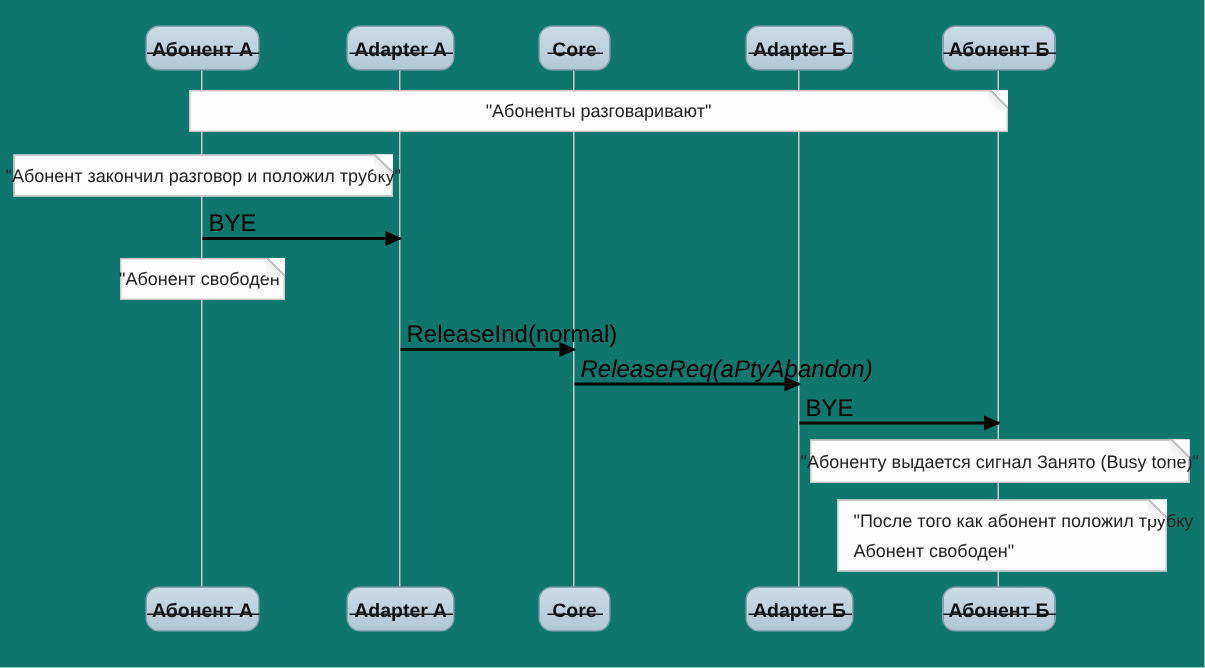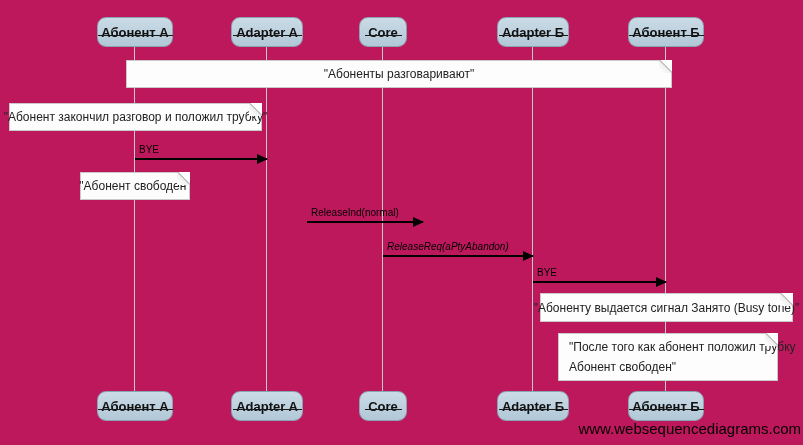--- a/index.html
+++ b/index.html
@@ -1,17 +1,17 @@
 <!DOCTYPE html>
 <html><head>
 <meta charset="utf-8">
 <style>
   html,body { margin:0; padding:0; background:#fff; }
   .diagram {
-    position:relative; width:803px; height:445px; background:#be185d;
+    position:relative; width:803px; height:445px; background:#0f766e;
     font-family:"Liberation Sans", sans-serif; color:#111; overflow:hidden;
   }
   
   .lifeline {
     position:absolute; top:47px; height:344px; width:1px; background:#c8c8c8;
   }
   
   .actor {
     position:absolute; height:30px; box-sizing:border-box;
     background:linear-gradient(#cadbe6, #b2c8d7);
@@ -36,21 +36,21 @@
     background:linear-gradient(225deg, #fff 43%, #c2c2c2 43%, #c2c2c2 51%, #ededed 51%, #fdfdfd 85%);
   }
   .note.multiline {
     flex-direction:column; align-items:flex-start; justify-content:center;
     padding-left:10px; line-height:20px;
   }
   
   .message { position:absolute; }
   .msg-label {
     height:15px; line-height:15px; margin-bottom:1px;
-    font-size:10px; padding-left:4px; white-space:nowrap; color:#000;
+    font-size:16px; padding-left:4px; white-space:nowrap; color:#000;
   }
   .msg-line { position:relative; height:2px; background:#000; }
   .arrow-head {
     position:absolute; right:-1px; top:-4px; width:0; height:0;
     border-left:11px solid #000; border-top:5px solid transparent;
     border-bottom:5px solid transparent;
   }
   .watermark {
     position:absolute; right:2px; top:420px; font-size:15px; color:#000;
   }
@@ -108,21 +108,21 @@
     <span class="fold"></span>
   </div>
 
   <div class="message" style="left:135px; top:142px; width:132px;">
     <div class="msg-label">BYE</div>
     <div class="msg-line">
       <span class="arrow-head"></span>
     </div>
   </div>
 
-  <div class="message" style="left:267px; top:205px; width:116px;margin-left:40px;">
+  <div class="message" style="left:267px; top:216px; width:116px;">
     <div class="msg-label">ReleaseInd(normal)</div>
     <div class="msg-line">
       <span class="arrow-head"></span>
     </div>
   </div>
 
   <div class="message" style="left:383px; top:239px; width:150px;font-style:italic;">
     <div class="msg-label">ReleaseReq(aPtyAbandon)</div>
     <div class="msg-line">
       <span class="arrow-head"></span>
@@ -145,15 +145,14 @@
   <div class="actor" style="left:359px; top:391px; width:48px;">
     <span class="actor-label">Core</span>
   </div>
   <div class="actor" style="left:497px; top:391px; width:72px;">
     <span class="actor-label">Adapter Б</span>
   </div>
   <div class="actor" style="left:628px; top:391px; width:76px;">
     <span class="actor-label">Абонент Б</span>
   </div>
 
-  <div class="watermark">www.websequencediagrams.com</div>
 
 </div>
 
 </body></html>

